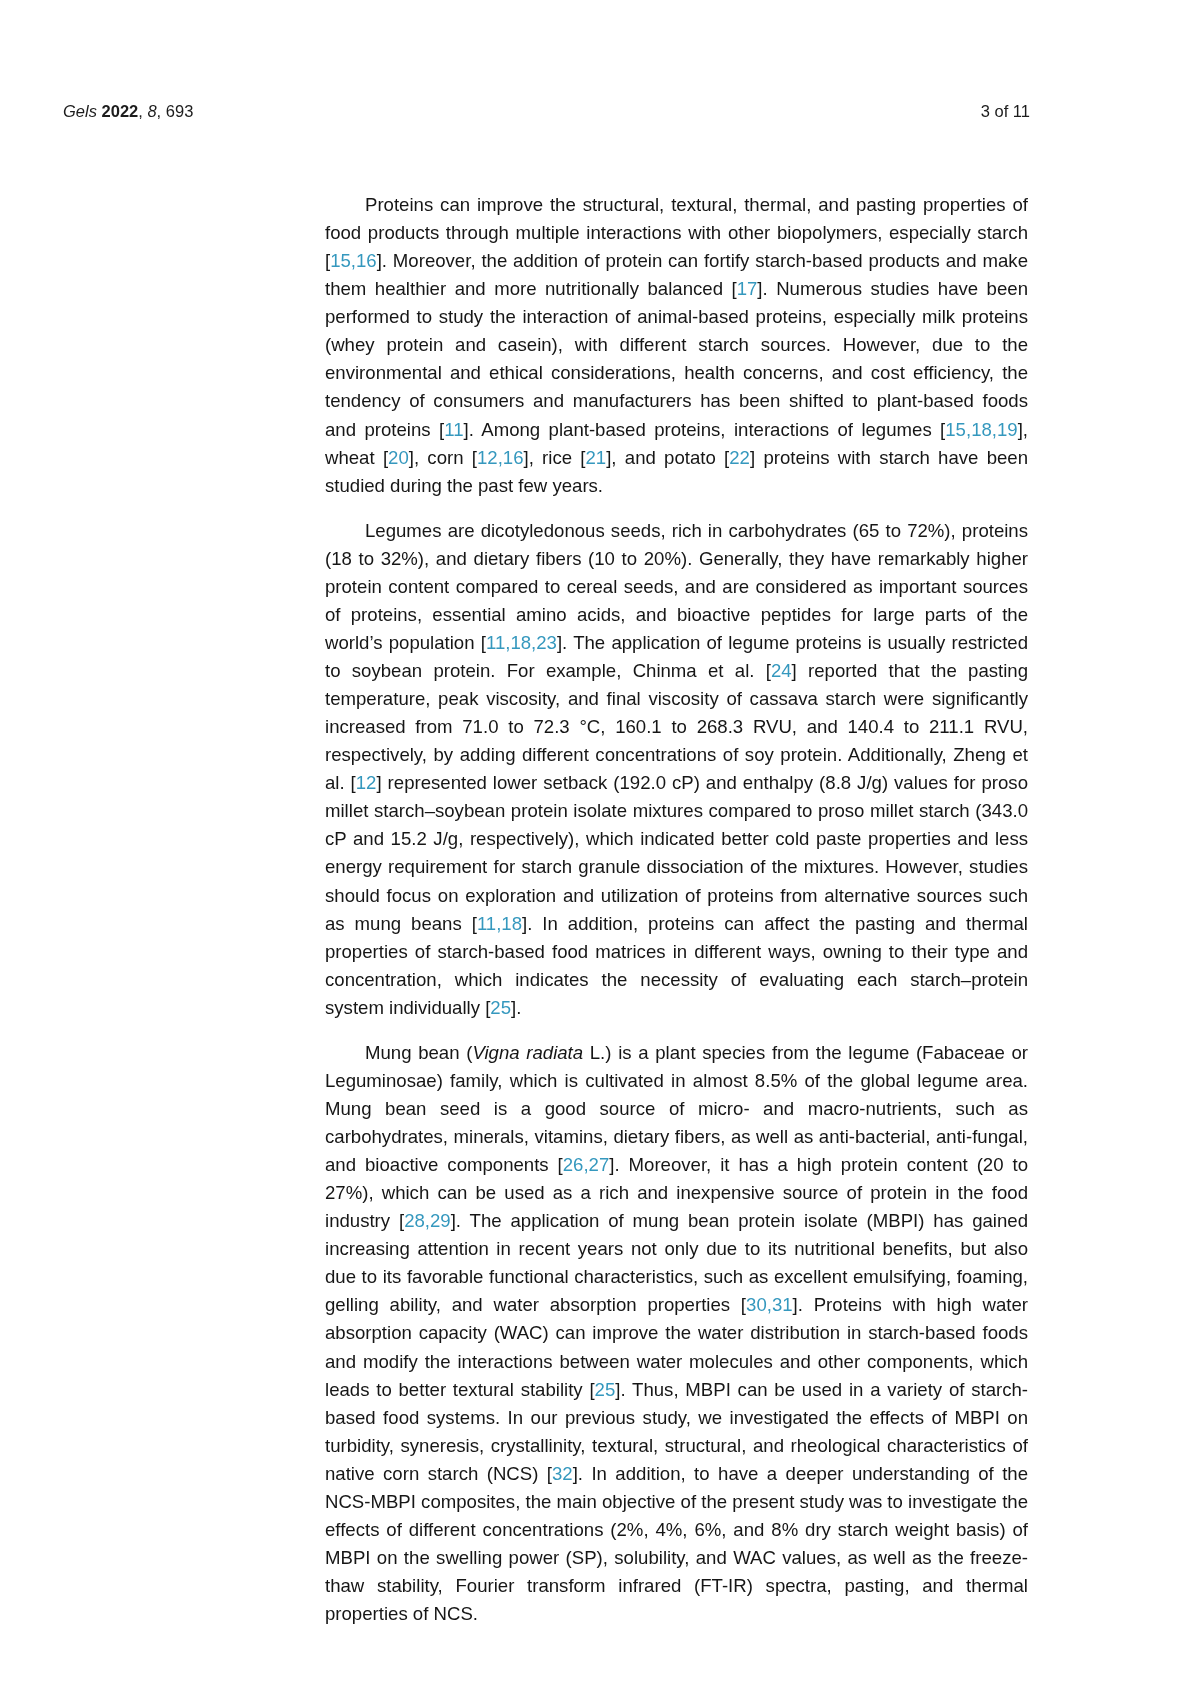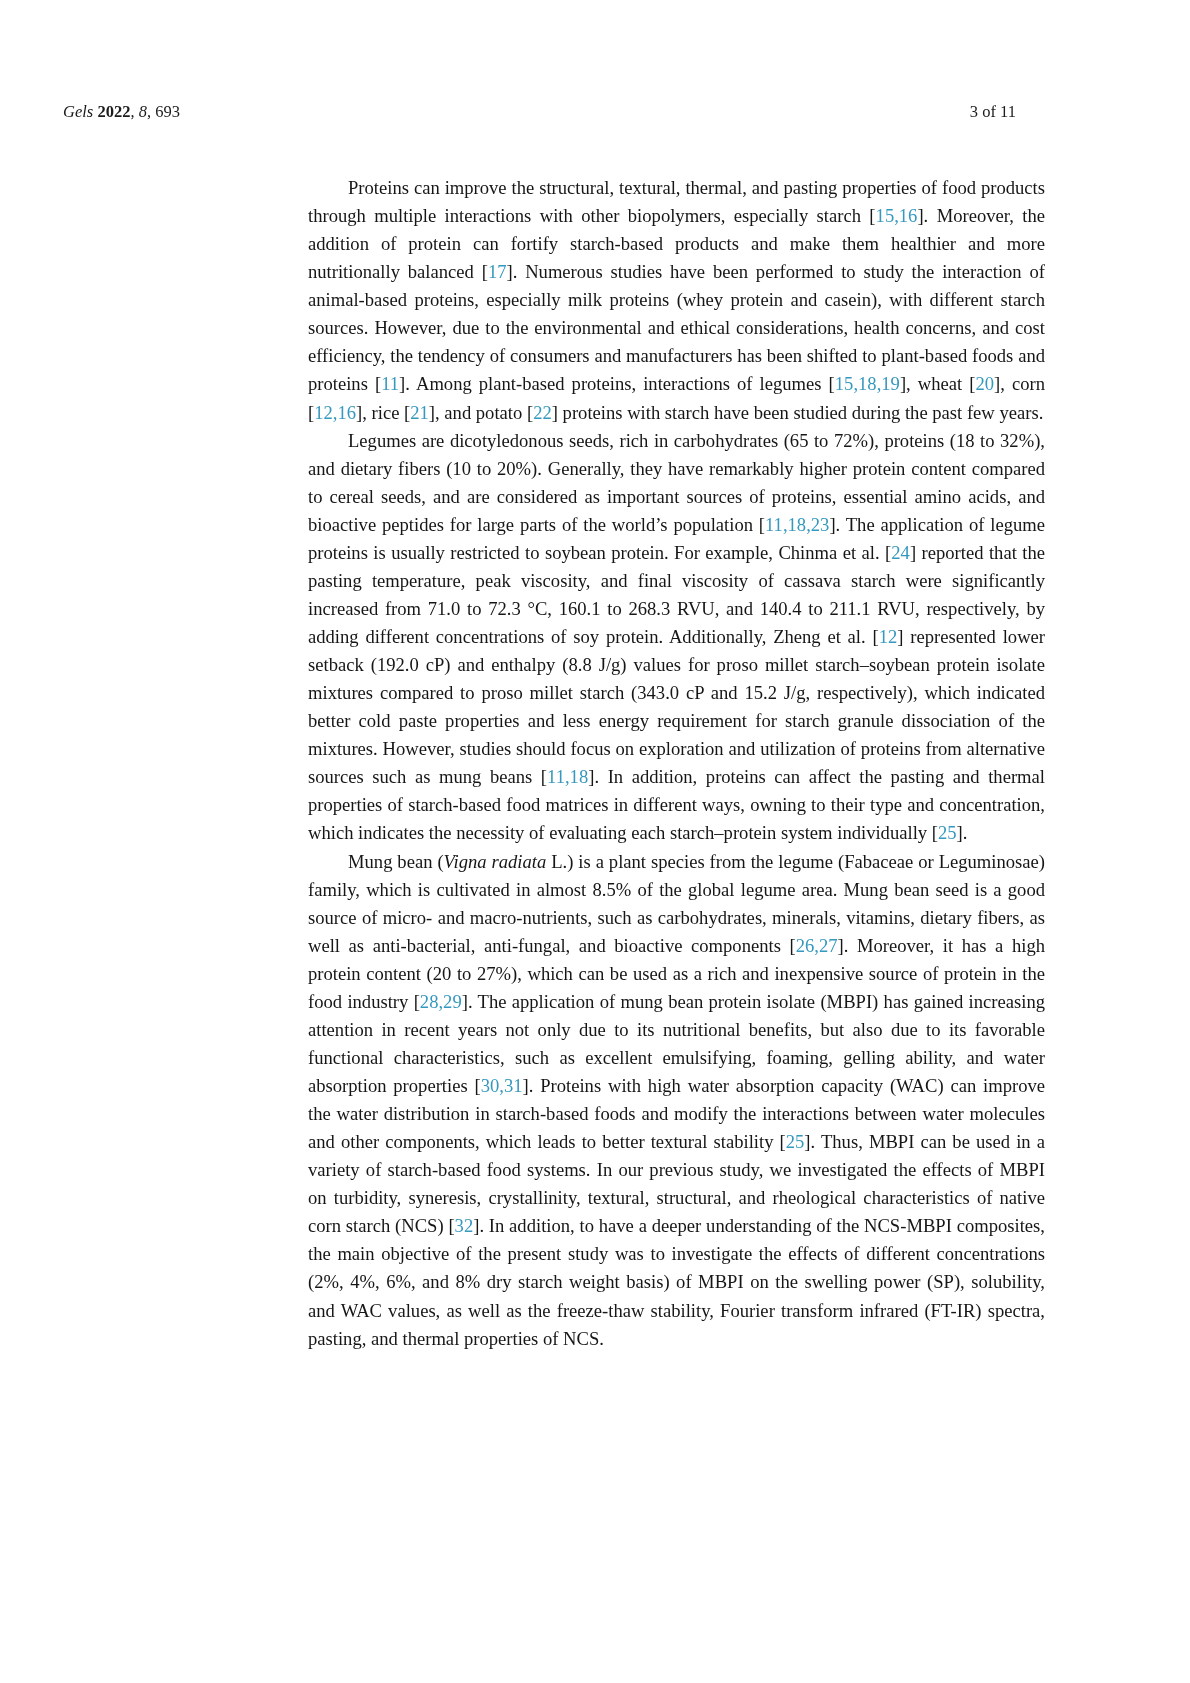--- a/index.html
+++ b/index.html
@@ -5,23 +5,24 @@
   html, body {
     margin: 0;
     padding: 0;
     background: #ffffff;
   }
   .page {
     position: relative;
     width: 1080px;
     height: 1683px;
     background: #ffffff;
-    font-family: Liberation Serif, serif;
+    font-family: Liberation Sans, sans-serif;
     color: #161616;
     overflow: hidden;
+    padding-left: 14px;
   }
   .running-head {
     position: absolute;
     top: 102px;
     left: 63px;
     right: 64px;
     display: flex;
     justify-content: space-between;
     align-items: baseline;
     font-size: 16.5px;
@@ -31,21 +32,21 @@
     position: absolute;
     top: 174px;
     left: 308px;
     width: 737px;
     font-size: 18.6px;
     line-height: 1.51;
     text-align: justify;
     color: #161616;
   }
   .body-col p {
-    margin: 0;
+    margin: 17px;
     text-indent: 40px;
   }
   .cite { color: var(--cite, #3598be); }
   .it   { font-style: italic; }
   .b    { font-weight: bold; }
 </style>
 </head>
 <body>
 
 <div class="page">

